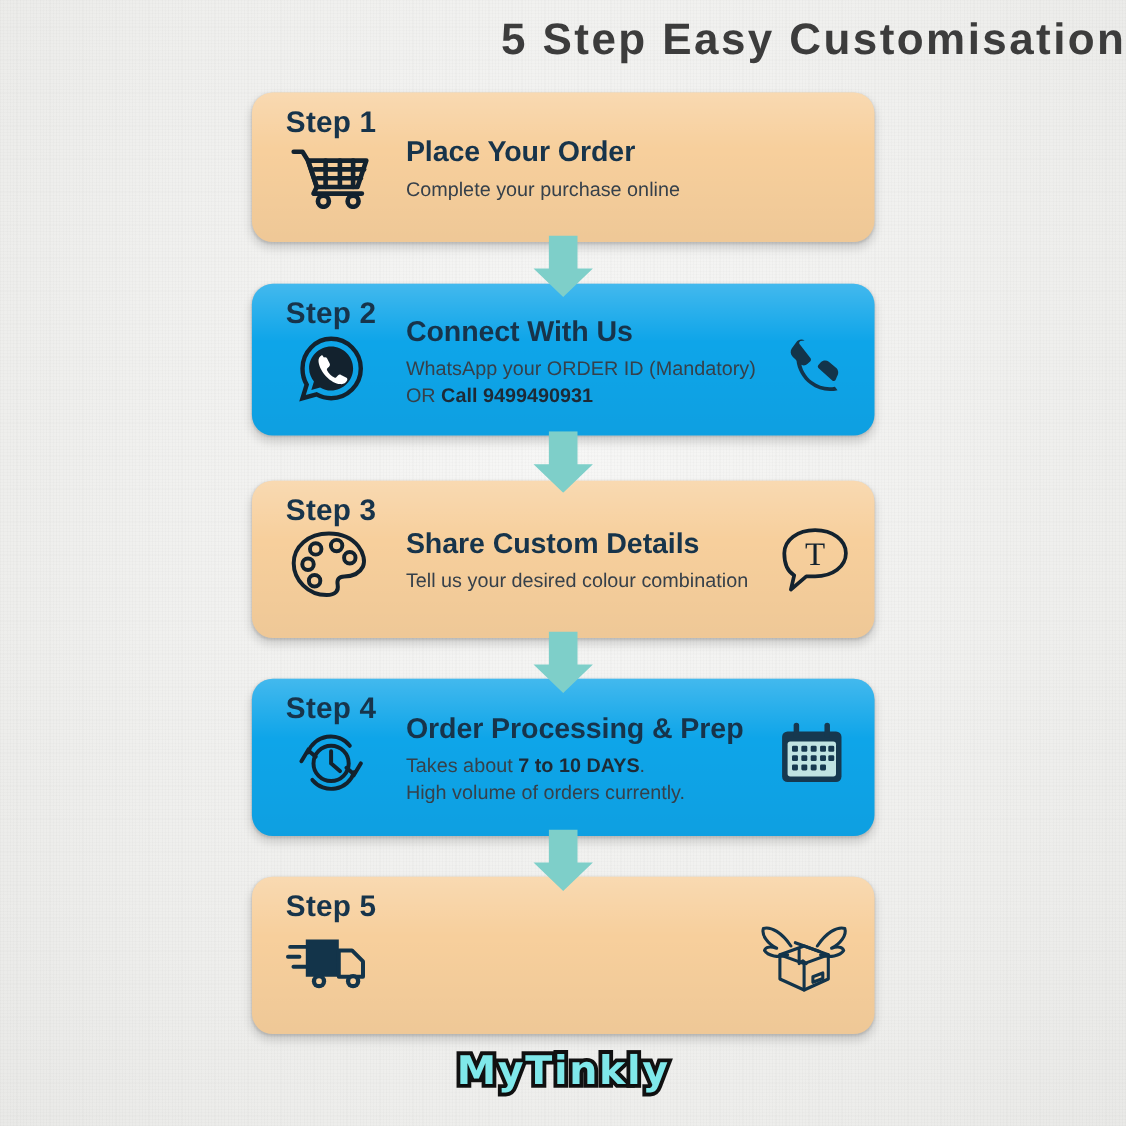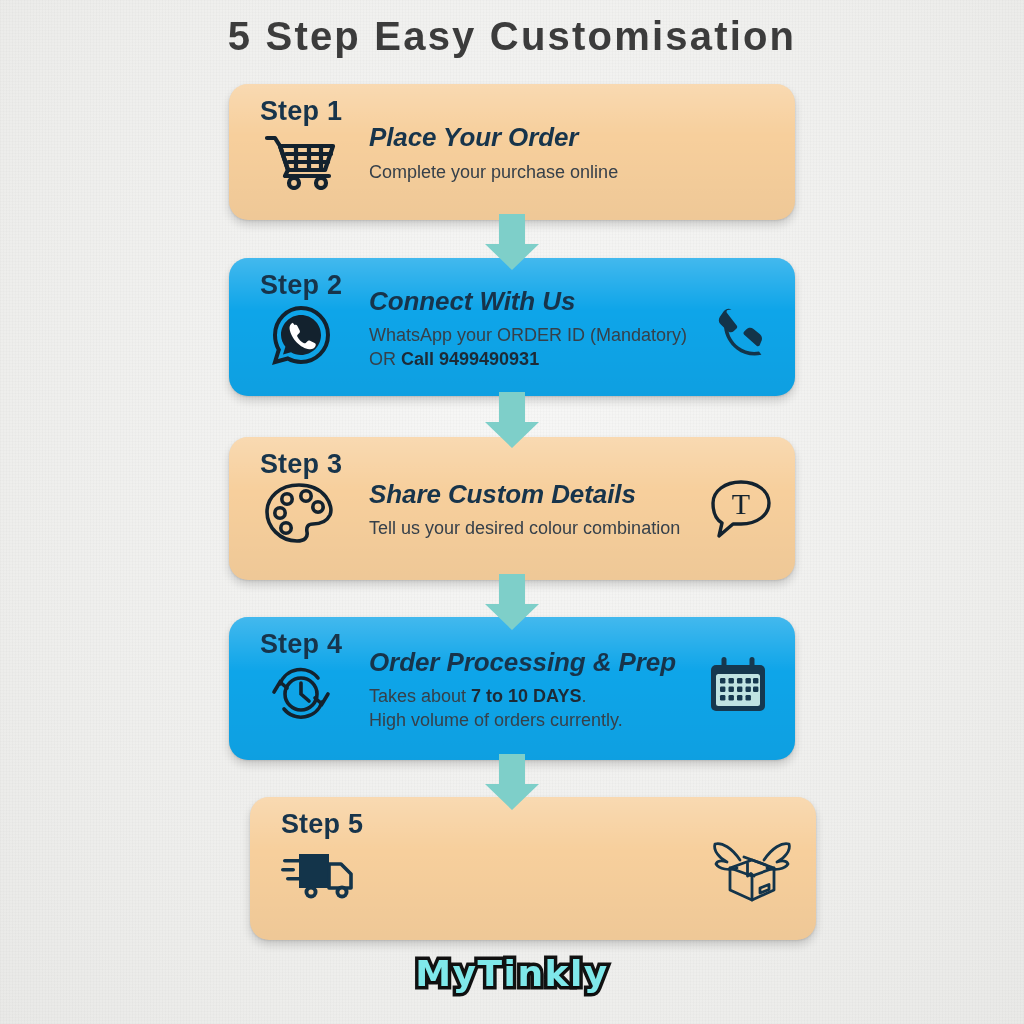--- a/index.html
+++ b/index.html
@@ -34,21 +34,21 @@
     width: 1024px;
     height: 1024px;
   }
 
   
   .title {
     position: absolute;
     top: 14px;
     left: 0;
     width: 1024px;
-    text-align: center;
+    text-align: right;
     font-size: 40px;
     font-weight: 700;
     letter-spacing: 2.2px;
     color: #3c3c3c;
     font-family: "Liberation Sans", sans-serif;
   }
 
   
   .card {
     position: absolute;
@@ -65,21 +65,21 @@
     background: linear-gradient(180deg, rgba(255,255,255,0.22) 0%, rgba(255,255,255,0.0) 38%, rgba(0,0,0,0.035) 100%);
     pointer-events: none;
   }
   .card.orange { background: #f7cf9c; }
   .card.blue   { background: #0ea5e9; }
 
   .card-1 { top: 84px;  height: 136px; }
   .card-2 { top: 258px; height: 138px; }
   .card-3 { top: 437px; height: 143px; padding-left: 12px; }
   .card-4 { top: 617px; height: 143px; }
-  .card-5 { top: 797px; height: 143px; margin-left: 21px; }
+  .card-5 { top: 797px; height: 143px; }
 
   
   .step-col {
     position: absolute;
     left: 10px;
     top: 0;
     width: 124px;
     height: 100%;
     display: flex;
     flex-direction: column;
@@ -119,21 +119,20 @@
     padding-top: 4px;
     z-index: 3;
   }
   .c-head {
     font-size: 26px;
     font-weight: 700;
     color: #17344b;
     letter-spacing: -0.1px;
     line-height: 1.12;
     margin-bottom: 8px;
-    font-style: italic;
   }
   .c-body {
     font-size: 18px;
     color: #36404a;
     line-height: 1.33;
     font-weight: 400;
   }
   .c-body b { font-weight: 700; color: #1d2a36; }
 
   

